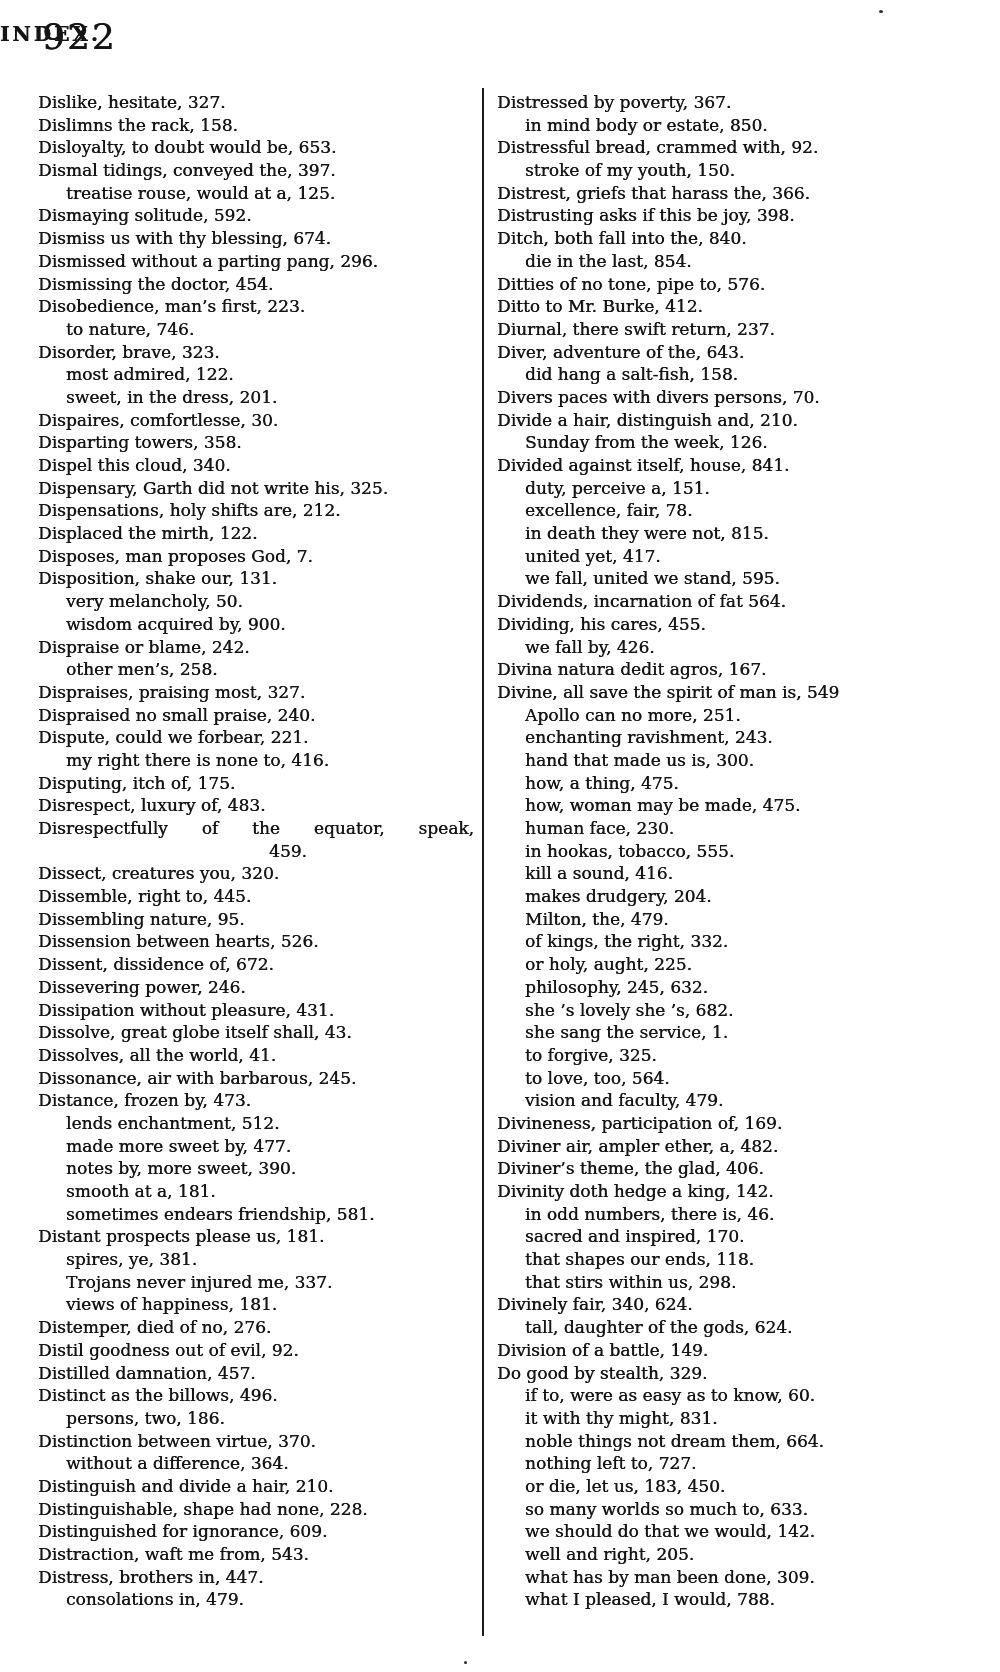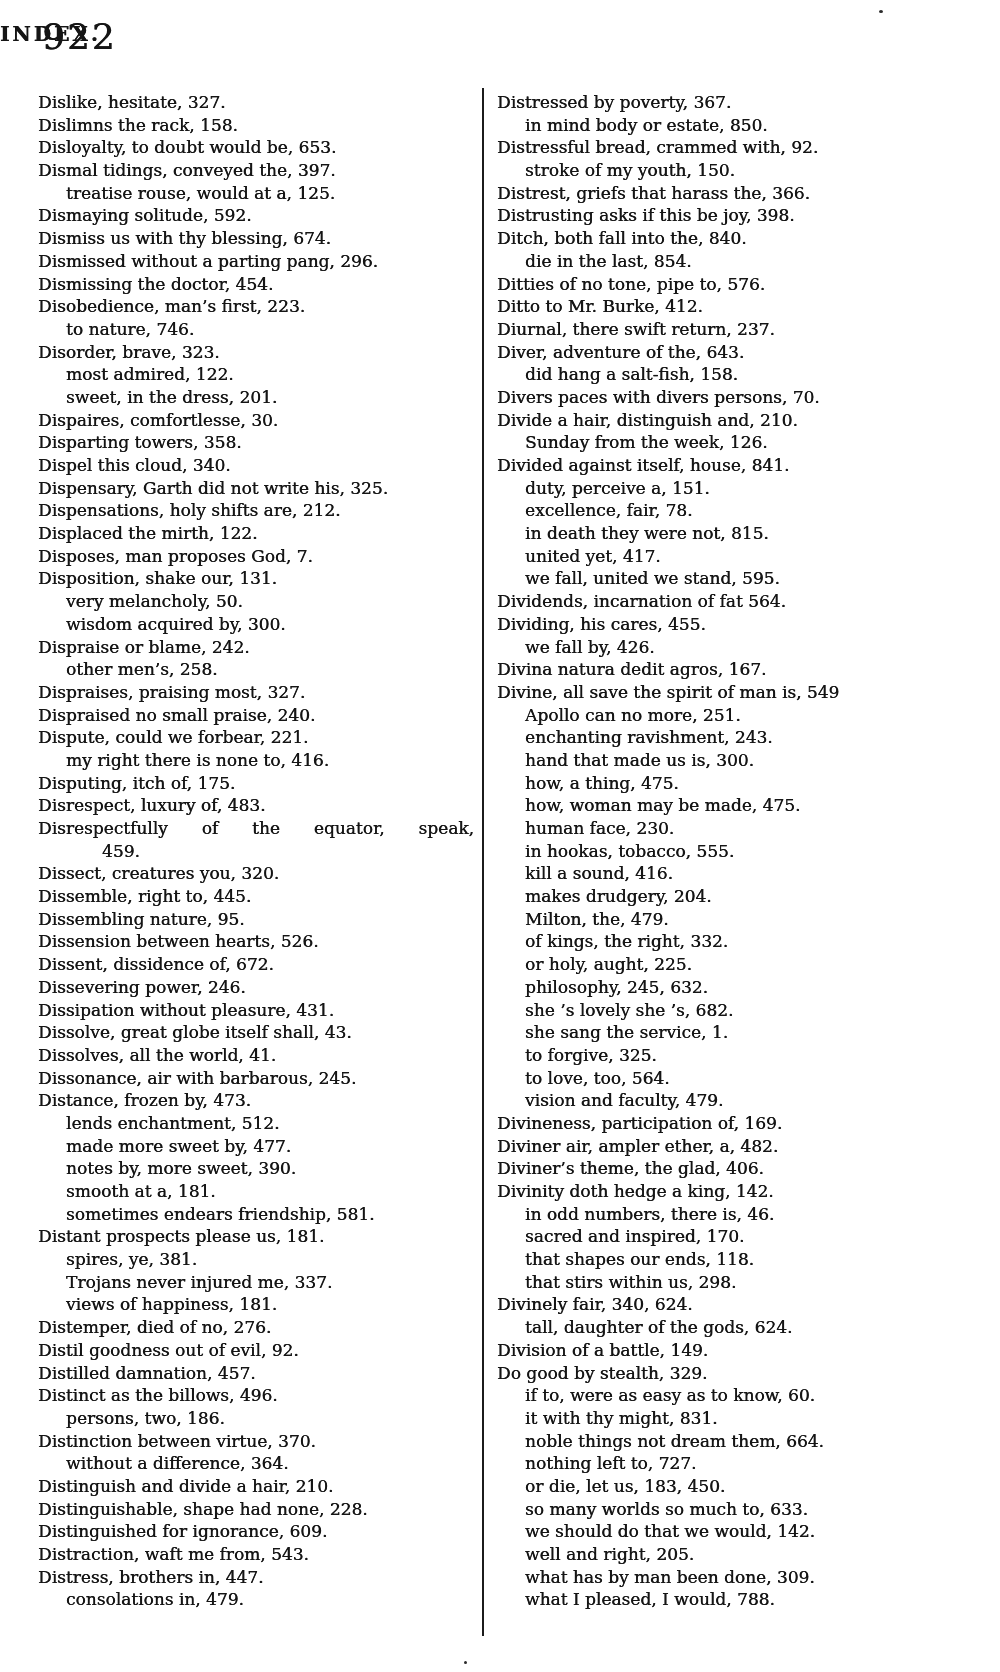--- a/index.html
+++ b/index.html
@@ -74,20 +74,21 @@
     text-align: justify;
     text-align-last: justify;
   }
   
   .e-s {
     padding-left: 28px;
   }
   
   .e-c {
     padding-left: 64px;
+    text-align: center;
   }
   .artifact-dot {
     position: absolute;
     background: #2a2a2a;
     border-radius: 50%;
   }
   .dot-top {
     left: 879px;
     top: 10px;
     width: 4px;
@@ -126,21 +127,21 @@
     <div class="entry e-s">sweet, in the dress, 201.</div>
     <div class="entry e-m">Dispaires, comfortlesse, 30.</div>
     <div class="entry e-m">Disparting towers, 358.</div>
     <div class="entry e-m">Dispel this cloud, 340.</div>
     <div class="entry e-m">Dispensary, Garth did not write his, 325.</div>
     <div class="entry e-m">Dispensations, holy shifts are, 212.</div>
     <div class="entry e-m">Displaced the mirth, 122.</div>
     <div class="entry e-m">Disposes, man proposes God, 7.</div>
     <div class="entry e-m">Disposition, shake our, 131.</div>
     <div class="entry e-s">very melancholy, 50.</div>
-    <div class="entry e-s">wisdom acquired by, 300.</div>
+    <div class="entry e-s">wisdom acquired by, 900.</div>
     <div class="entry e-m">Dispraise or blame, 242.</div>
     <div class="entry e-s">other men’s, 258.</div>
     <div class="entry e-m">Dispraises, praising most, 327.</div>
     <div class="entry e-m">Dispraised no small praise, 240.</div>
     <div class="entry e-m">Dispute, could we forbear, 221.</div>
     <div class="entry e-s">my right there is none to, 416.</div>
     <div class="entry e-m">Disputing, itch of, 175.</div>
     <div class="entry e-m">Disrespect, luxury of, 483.</div>
     <div class="entry e-mj">Disrespectfully of the equator, speak,</div>
     <div class="entry e-c">459.</div>

